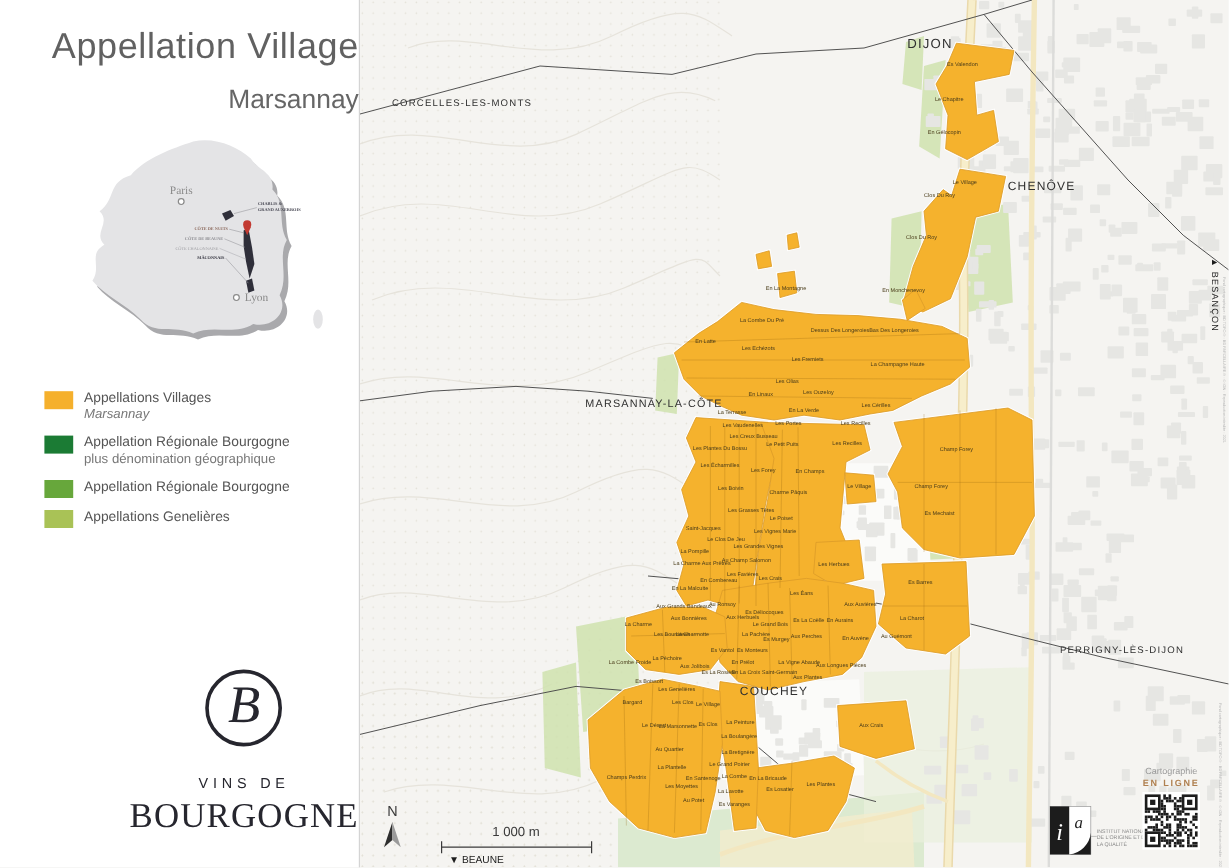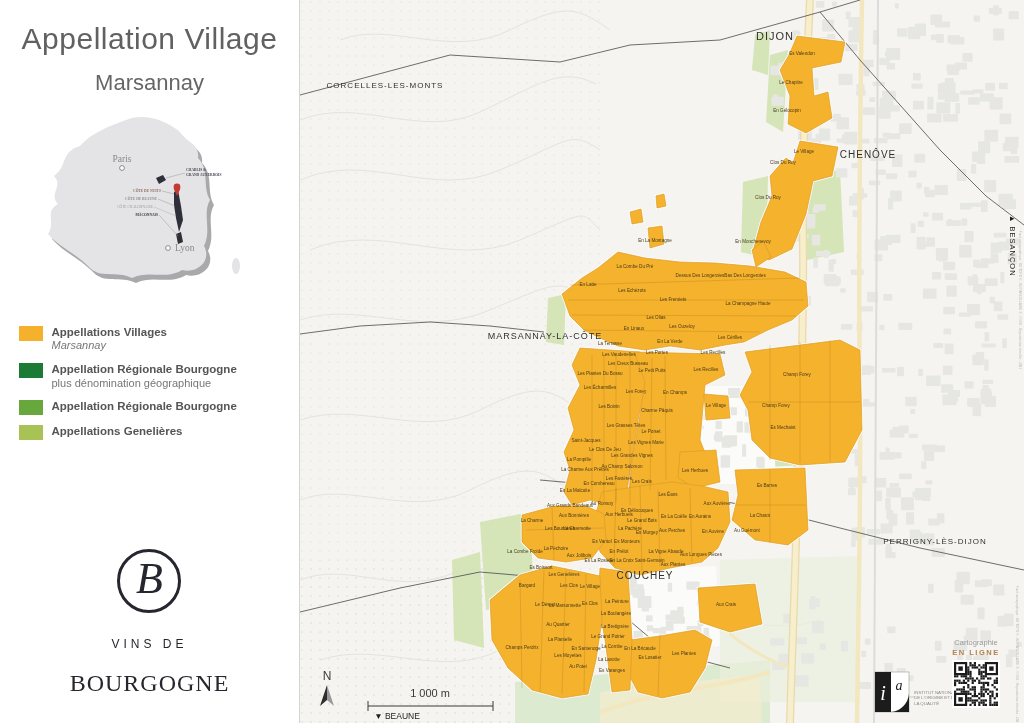--- a/index.html
+++ b/index.html
@@ -1,36 +1,36 @@
 <!DOCTYPE html>
 <html><head>
 <meta charset="utf-8">
 <style>
   html,body{margin:0;padding:0;background:#fff;}
   .page{width:1024px;height:723px;display:flex;overflow:hidden;outline:1px solid #d8d8d8;
         font-family:"Liberation Sans",sans-serif;position:relative;}
   
   .sidebar{width:300px;height:723px;background:#ffffff;border-right:1px solid #d4d4d4;
-           box-sizing:border-box;display:flex;flex-direction:column;align-items:center;flex:none;}
+           box-sizing:border-box;display:flex;flex-direction:column;align-items:flex-end;flex:none;}
   .title{margin-top:22px;font-size:30px;color:#616161;letter-spacing:.5px;}
   .subtitle{margin-top:14px;font-size:22px;color:#666;}
   .france-wrap{margin-top:18px;width:240px;height:205px;font-family:Liberation Serif, serif;}
   .legend{width:262px;margin-top:6px;}
   .legend-row{display:flex;margin-bottom:9px;}
   .swatch{width:24px;height:15px;flex:none;margin-right:9px;margin-top:1px;}
-  .leg-label{font-size:11.5px;font-weight:bold;color:#555;line-height:1.25;}
+  .leg-label{font-size:11.5px;font-weight:normal;color:#555;line-height:1.25;}
   .leg-sub{font-size:11px;color:#777;line-height:1.25;}
   .leg-sub.it{font-style:italic;}
   .logo{margin-top:auto;margin-bottom:26px;display:flex;flex-direction:column;align-items:center;}
   .logo-circle{width:58px;height:58px;border:3px solid #26262e;border-radius:50%;
                display:flex;align-items:center;justify-content:center;}
   .logo-b{font-family:"Liberation Serif",serif;font-style:italic;font-size:44px;color:#26262e;
           transform:translateY(-3px);}
   .logo-l1{margin-top:24px;font-size:12px;letter-spacing:4px;color:#26262e;}
-  .logo-l2{margin-top:19px;font-family:"Liberation Serif",serif;font-size:24px;letter-spacing:1px;color:#26262e;}
+  .logo-l2{margin-top:4px;font-family:"Liberation Serif",serif;font-size:29px;letter-spacing:1px;color:#26262e;}
   
   .maparea{position:relative;width:724px;height:638px;flex:none;}
   svg text{user-select:none;}
 </style>
 </head>
 <body>
 
 <div class="page">
 
   <aside class="sidebar">

